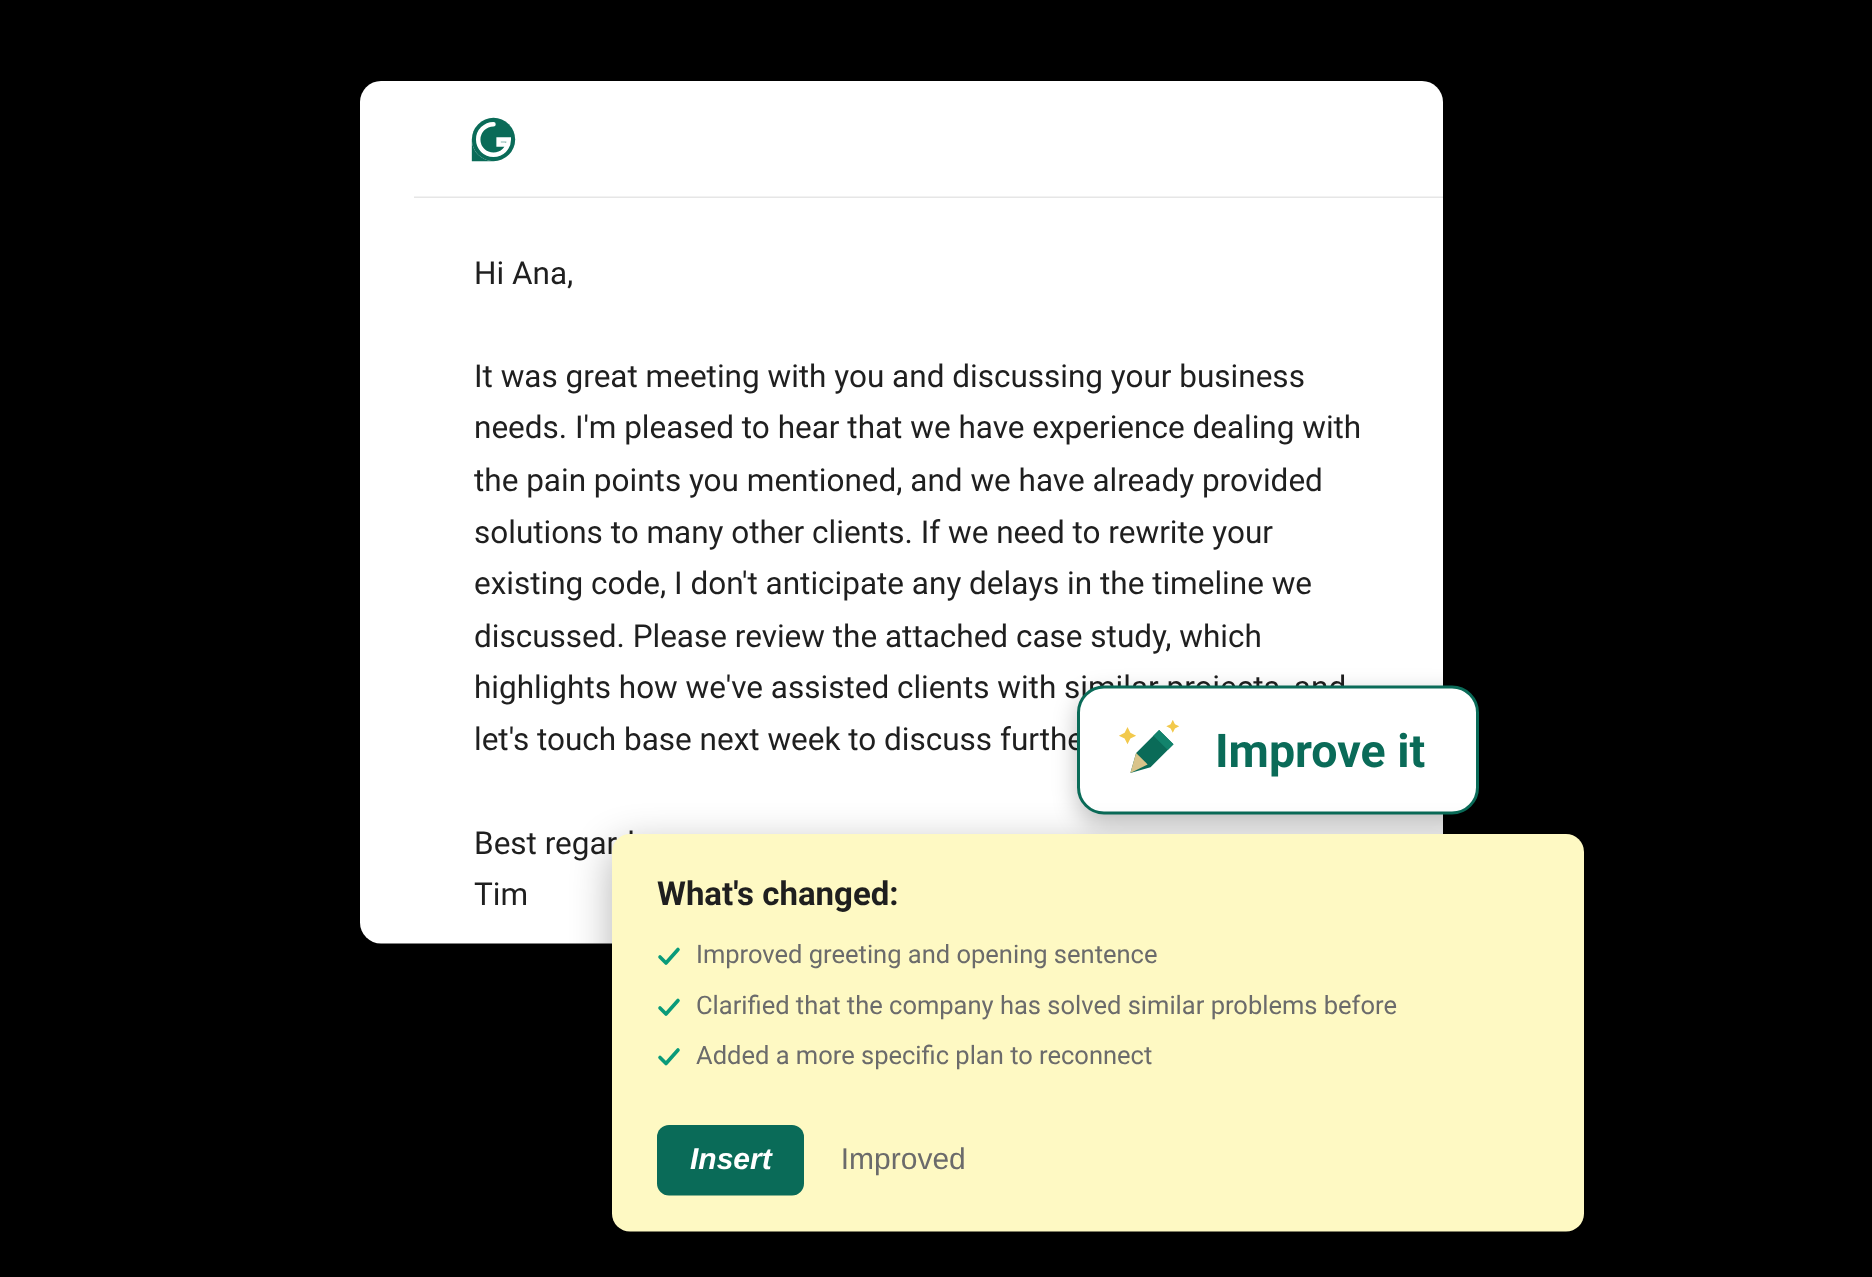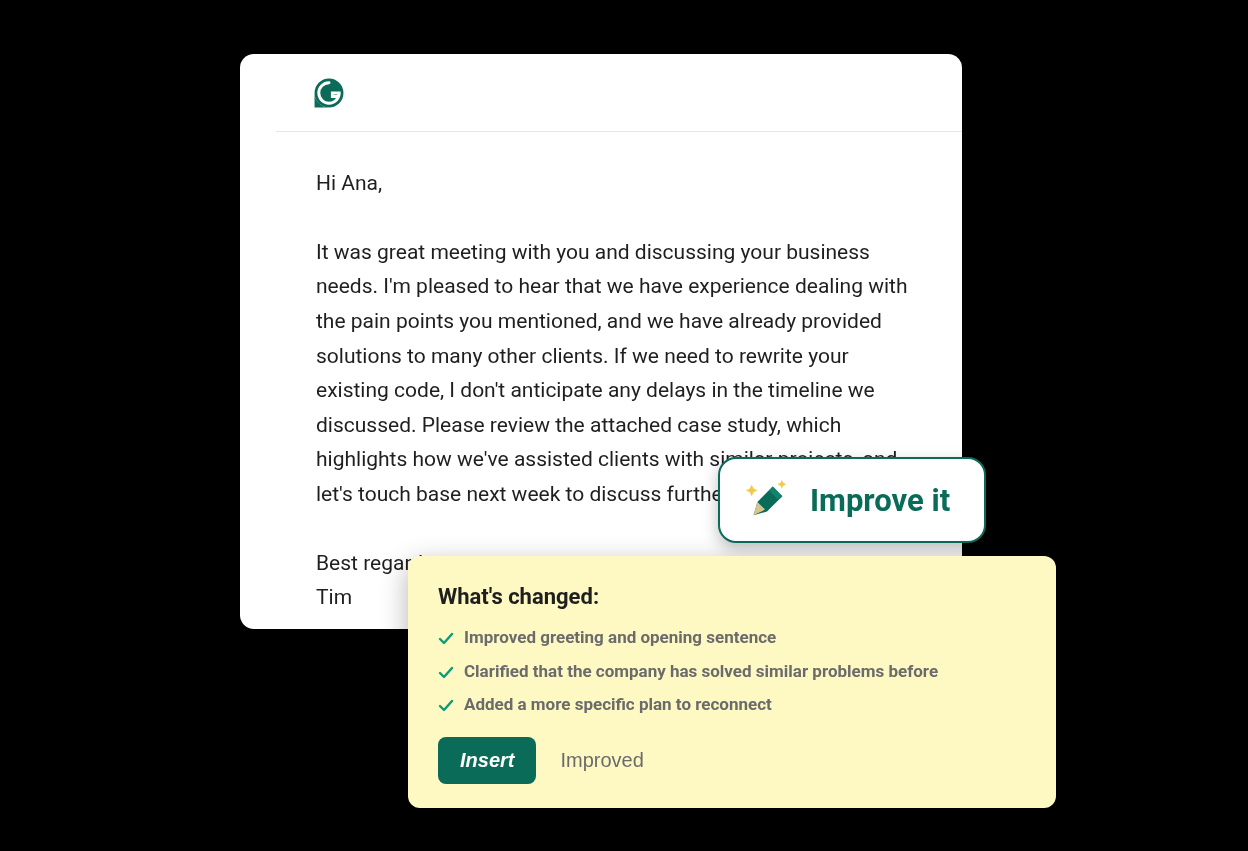--- a/index.html
+++ b/index.html
@@ -79,22 +79,21 @@
     padding: 28px 30px 24px 30px;
   }
   .changes-title {
     font-size: 22px;
     font-weight: 700;
     color: #1f1f1f;
     margin-bottom: 16px;
   }
   .changes-list {
     list-style: none;
-    margin-bottom: 19px;
-    font-weight: bold;
+    margin-bottom: 32px;
   }
   .changes-list li {
     display: flex;
     align-items: flex-start;
     gap: 10px;
     font-size: 17px;
     color: #6b6b6b;
     margin-bottom: 8px;
     line-height: 1.5;
   }

